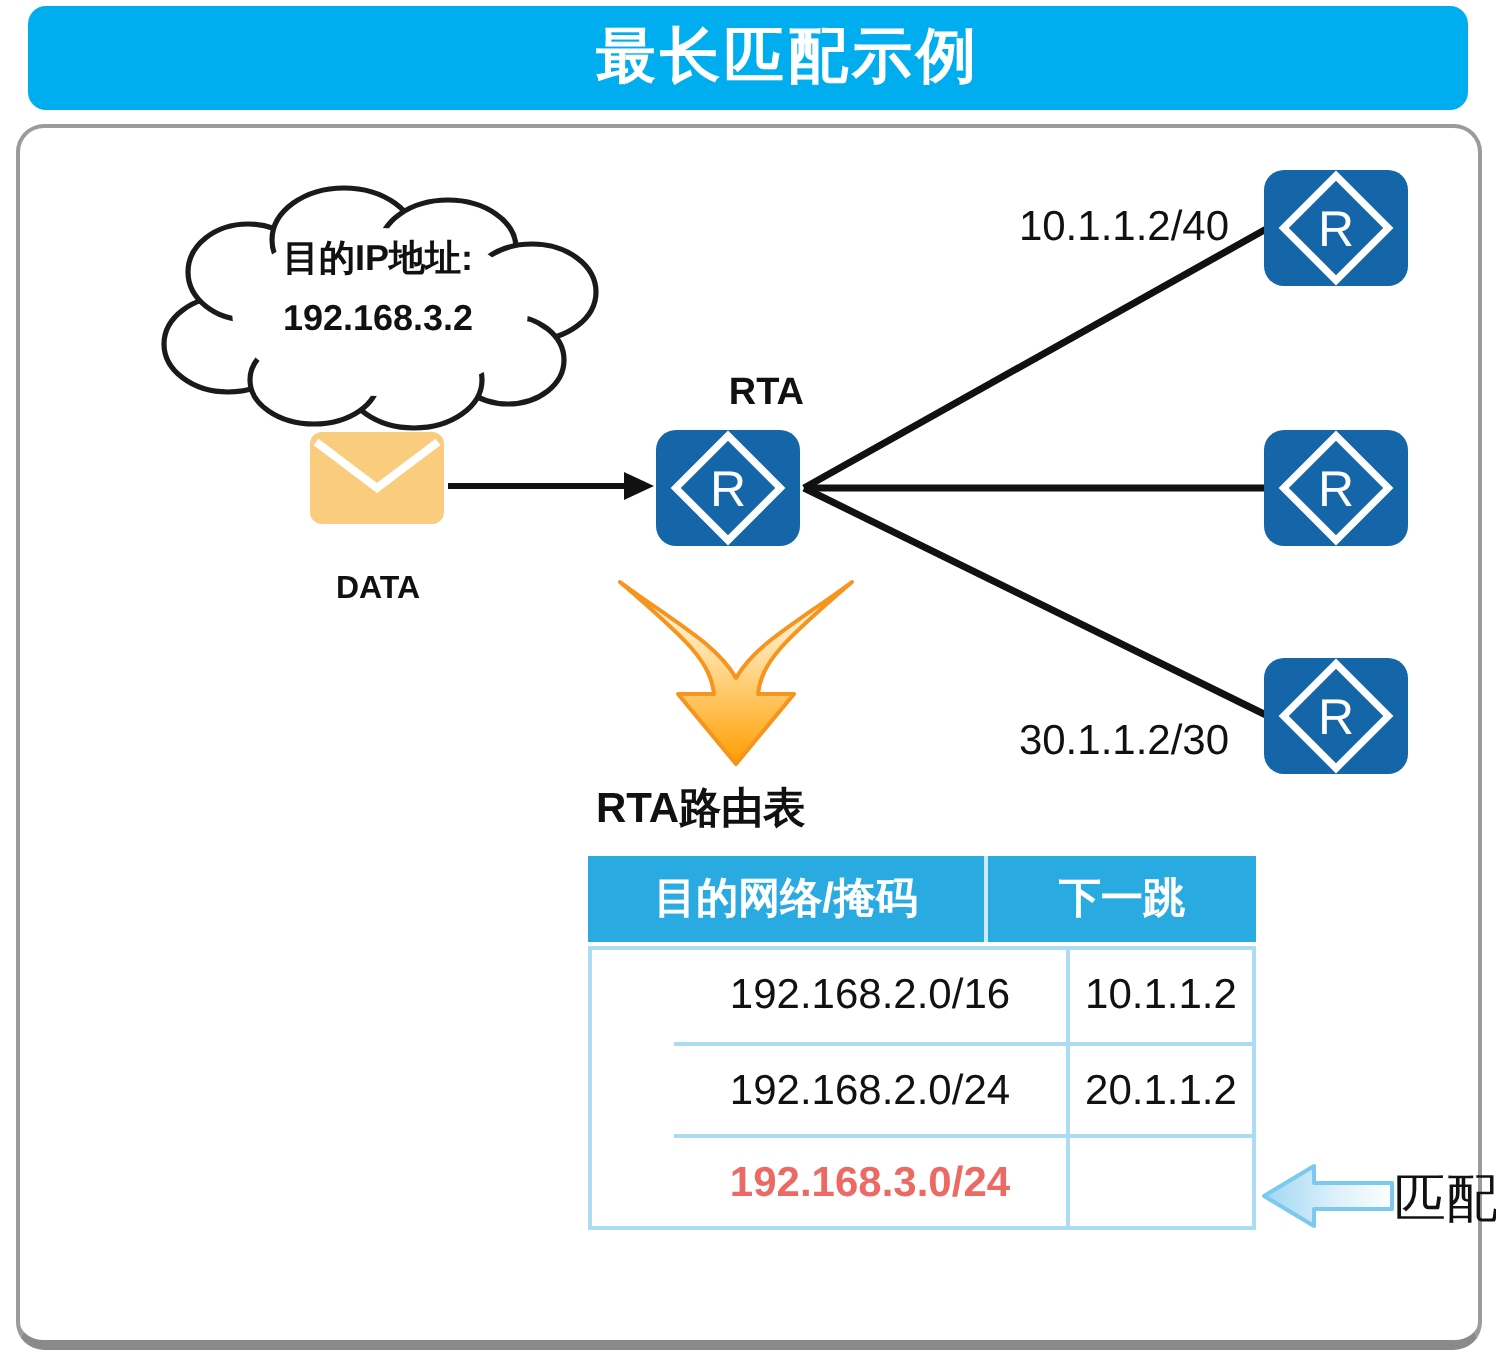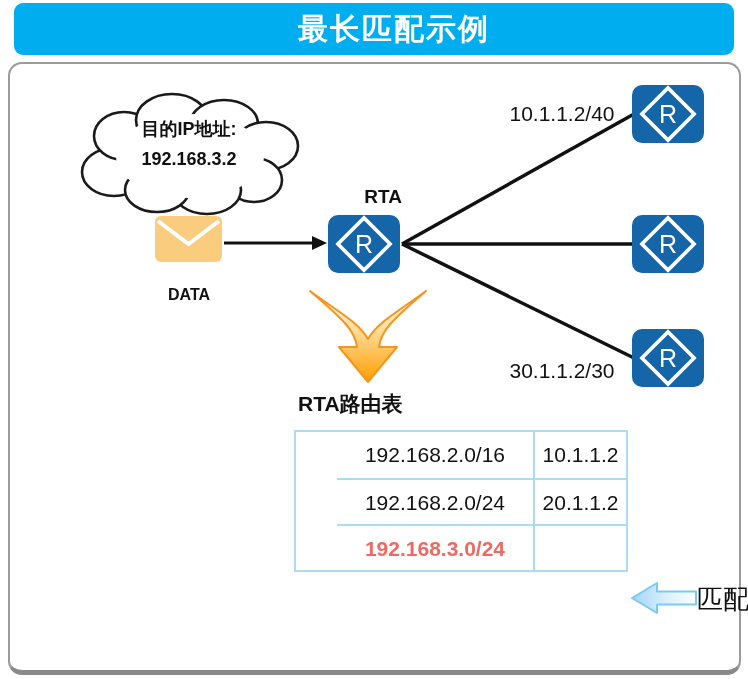--- a/index.html
+++ b/index.html
@@ -149,20 +149,24 @@
         <stop offset="100%" stop-color="#FF9E00"></stop>
       </linearGradient>
     </defs>
     <path d="M3,2 C38,32 48,42 50,58 L32,58 L61,93 L90,58 L72,58 C74,42 84,32 119,2
              C89,24 71,33 61,50 C51,33 33,24 3,2 Z" fill="url(#og)" stroke="#F7941D" stroke-width="2" stroke-linejoin="round"></path>
   </svg>
 
   <div class="table-title">RTA路由表</div>
 
   <div class="rtable">
+    <div class="rt-header">
+      <div class="rt-h rt-c1">目的网络/掩码</div>
+      <div class="rt-h rt-c2">下一跳</div>
+    </div>
     <div class="rt-body">
       <div class="rt-row">
         <div class="rt-cell rt-c1">192.168.2.0/16</div>
         <div class="rt-cell rt-c2">10.1.1.2</div>
       </div>
       <div class="rt-row">
         <div class="rt-cell rt-c1">192.168.2.0/24</div>
         <div class="rt-cell rt-c2">20.1.1.2</div>
       </div>
       <div class="rt-row highlight">

